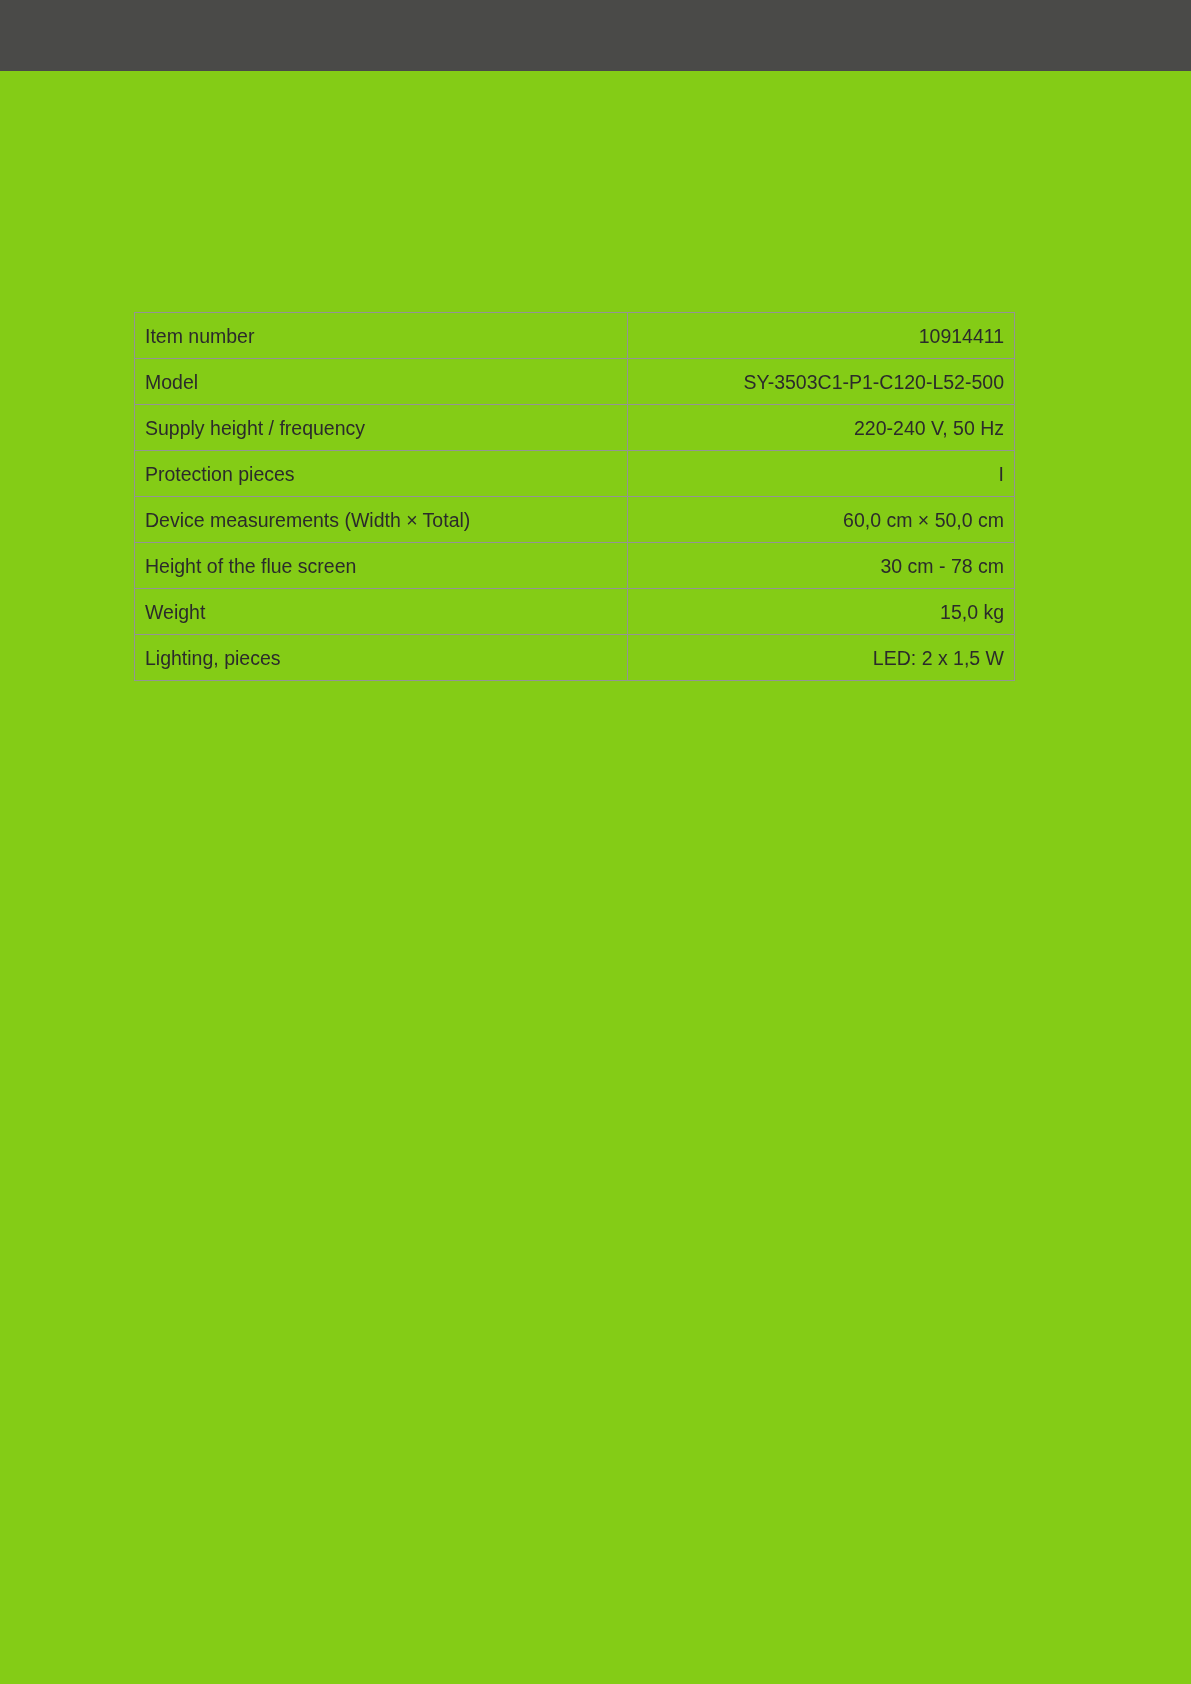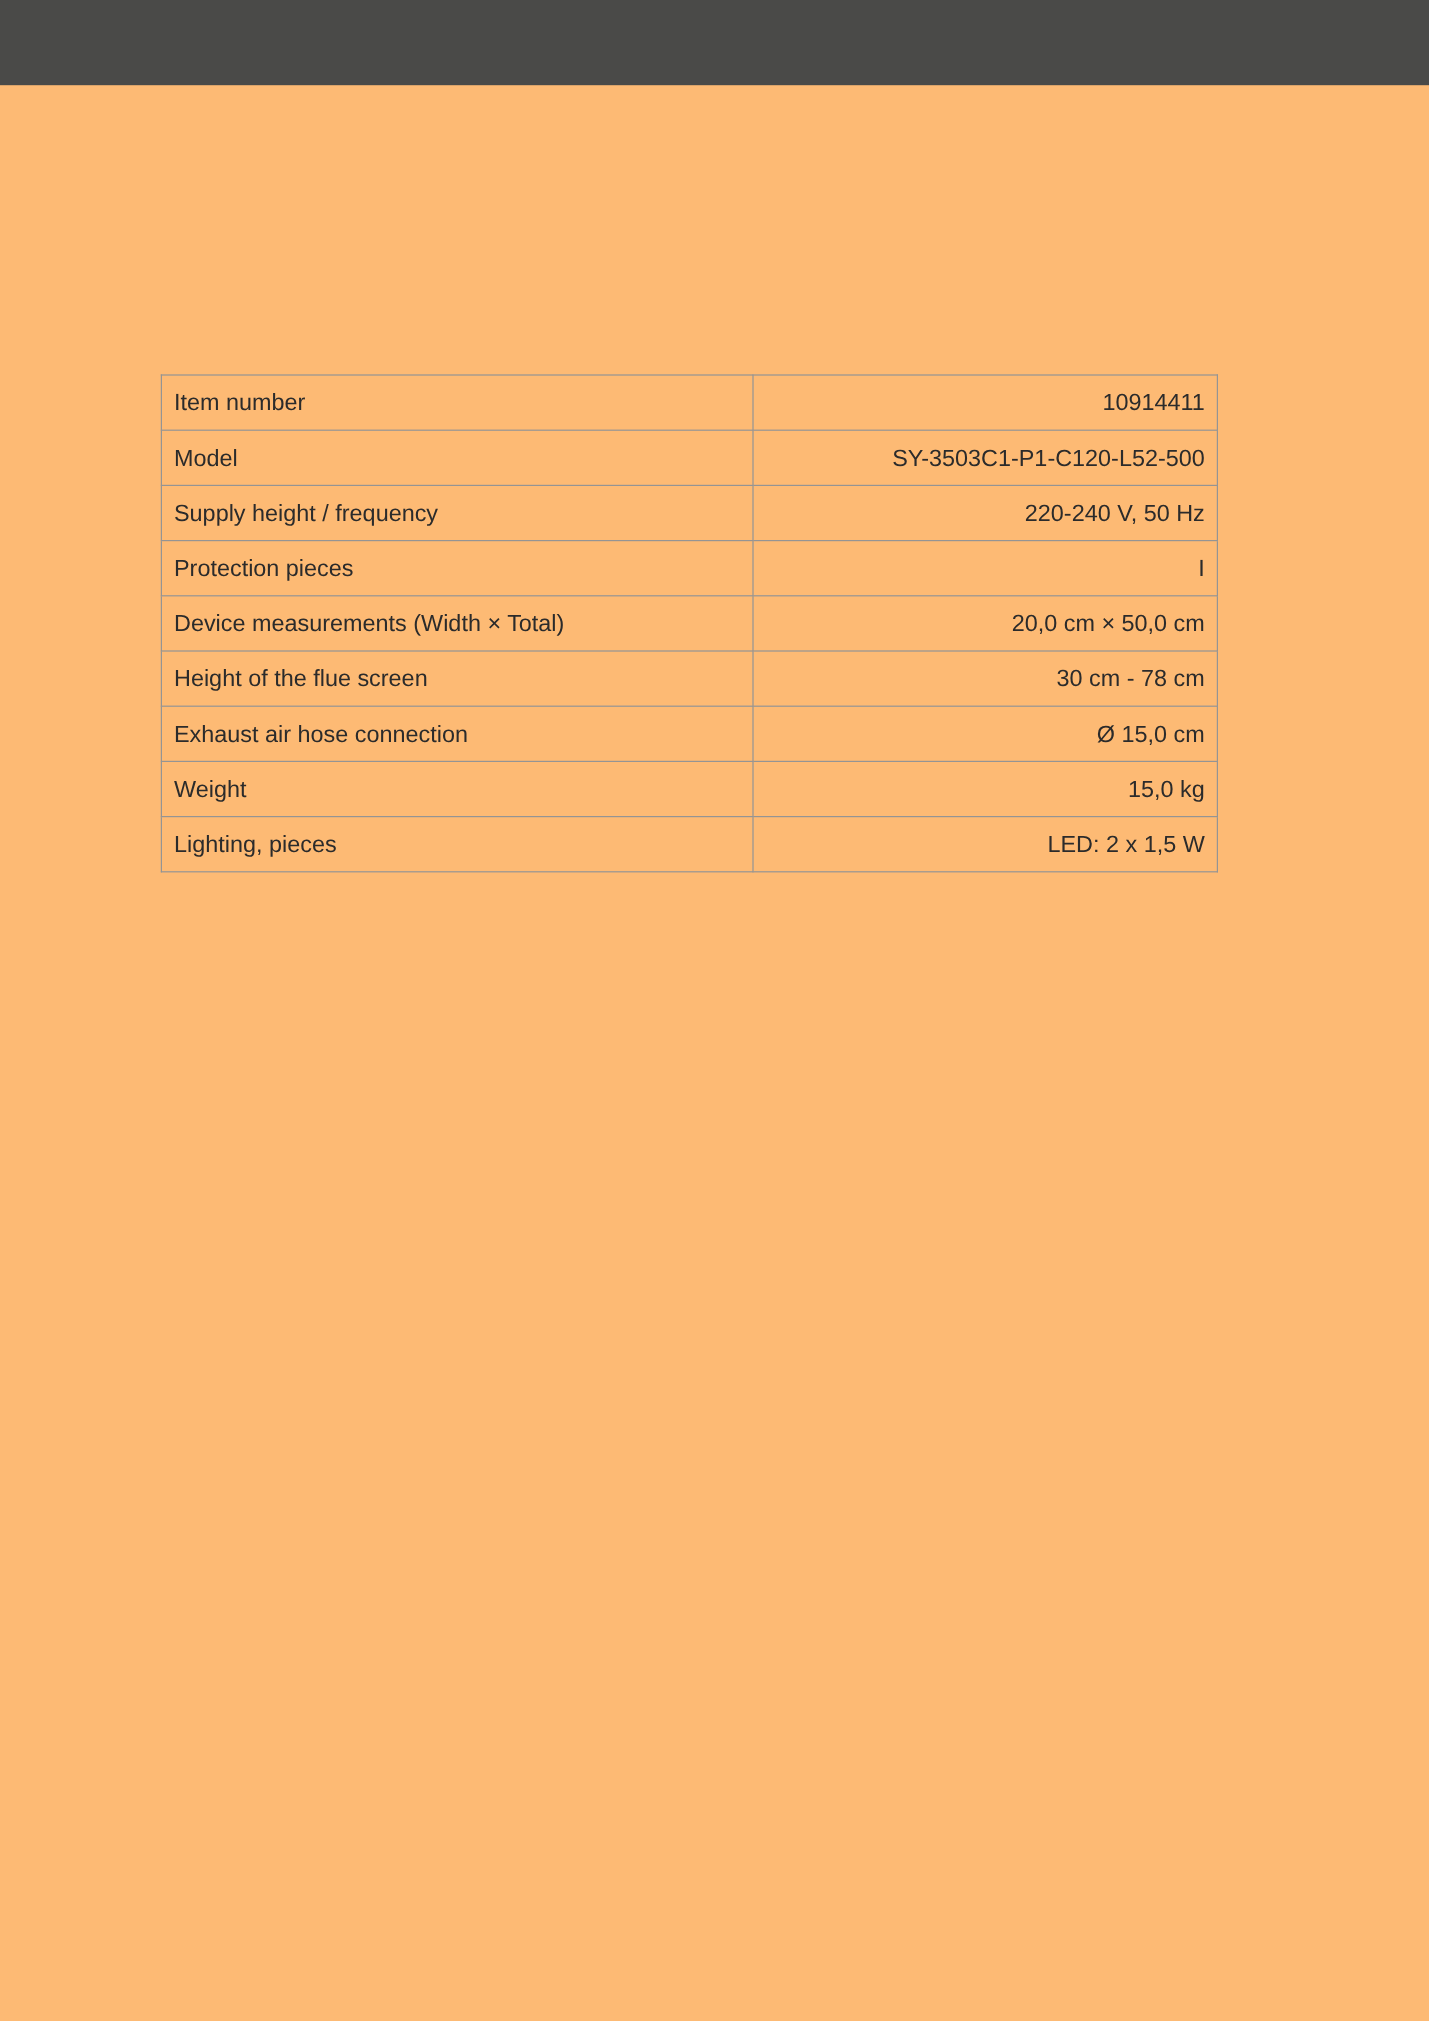--- a/index.html
+++ b/index.html
@@ -12,21 +12,21 @@
     height: 1684px;
     position: relative;
     font-family: "Liberation Sans", sans-serif;
     color: #231f20;
     overflow: hidden;
   }
   .page {
     position: relative;
     width: 1191px;
     height: 1684px;
-    background: #fdba74;
+    background: #84cc16;
   }
   .top-band {
     position: absolute;
     top: 0;
     left: 0;
     width: 1191px;
     height: 71px;
     background: #4a4a48;
   }
   .spec-table-wrap {
@@ -80,29 +80,25 @@
         <tr>
           <td class="label">Supply height / frequency</td>
           <td class="value">220-240 V, 50 Hz</td>
         </tr>
         <tr>
           <td class="label">Protection pieces</td>
           <td class="value">I</td>
         </tr>
         <tr>
           <td class="label">Device measurements (Width × Total)</td>
-          <td class="value">20,0 cm × 50,0 cm</td>
+          <td class="value">60,0 cm × 50,0 cm</td>
         </tr>
         <tr>
           <td class="label">Height of the flue screen</td>
           <td class="value">30 cm - 78 cm</td>
-        </tr>
-        <tr>
-          <td class="label">Exhaust air hose connection</td>
-          <td class="value">Ø 15,0 cm</td>
         </tr>
         <tr>
           <td class="label">Weight</td>
           <td class="value">15,0 kg</td>
         </tr>
         <tr>
           <td class="label">Lighting, pieces</td>
           <td class="value">LED: 2 x 1,5 W</td>
         </tr>
       </tbody>

